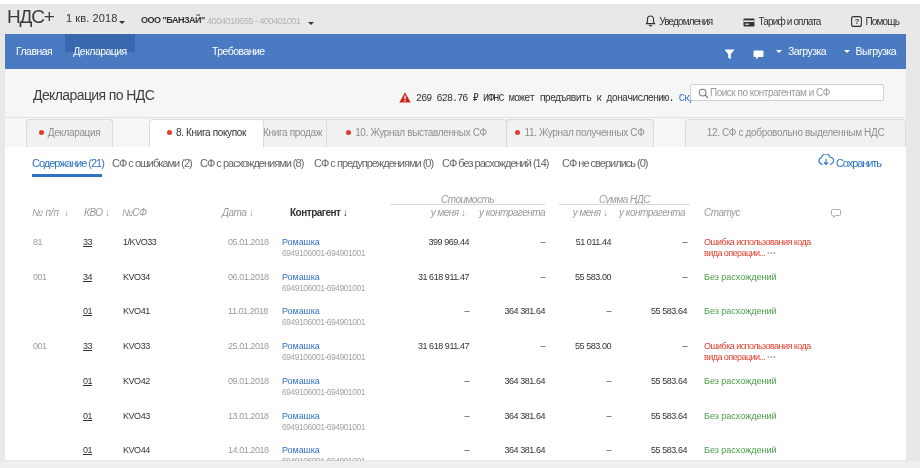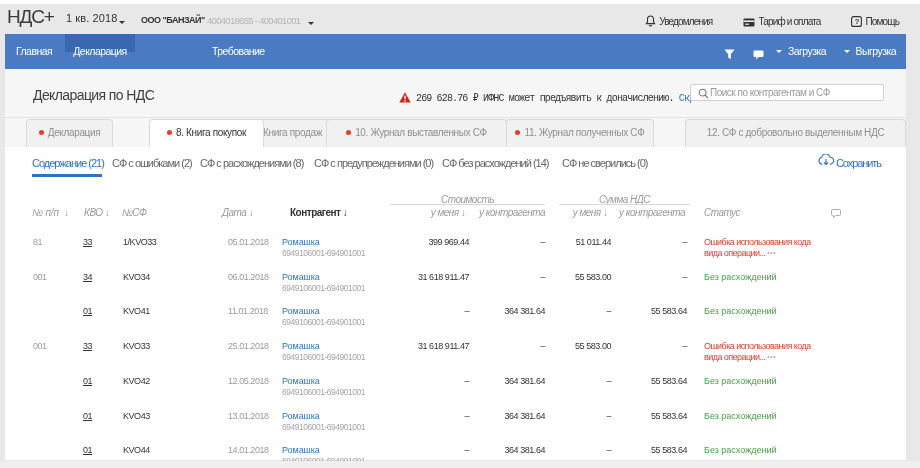--- a/index.html
+++ b/index.html
@@ -218,21 +218,21 @@
     <span class="c5b">6949106001-694901001</span>
   <span class="v1">31 618 911.47</span>
     <span class="v2">–</span>
     <span class="v3">55 583.00</span>
     <span class="v4">–</span>
   <span class="st err">Ошибка использования кода вида операции...&nbsp;<span class="mor">•••</span></span>
 </div>
 <div class="row" style="top:376px;">
   <span class="c2">01</span>
     <span class="c3">KVO42</span>
-    <span class="c4">12.05.2018</span>
+    <span class="c4">09.01.2018</span>
   <span class="c5">Ромашка</span>
     <span class="c5b">6949106001-694901001</span>
   <span class="v1">–</span>
     <span class="v2">364 381.64</span>
     <span class="v3">–</span>
     <span class="v4">55 583.64</span>
   <span class="st ok">Без расхождений</span>
 </div>
 <div class="row" style="top:411px;">
   <span class="c2">01</span>

